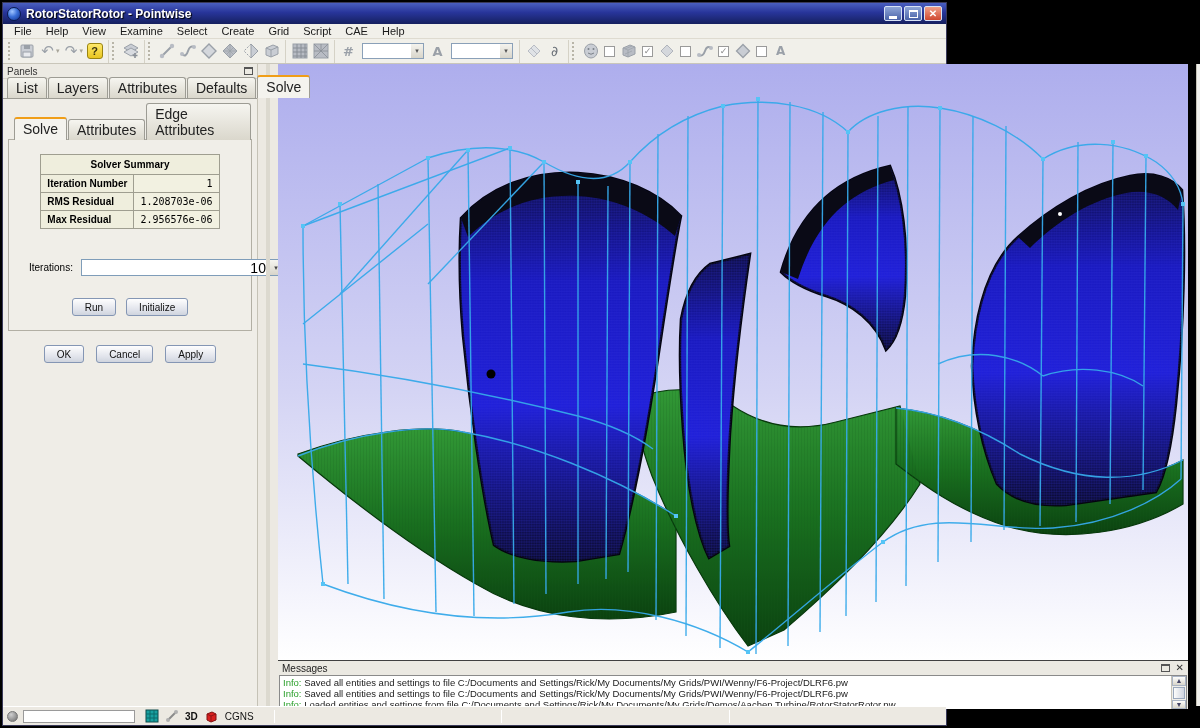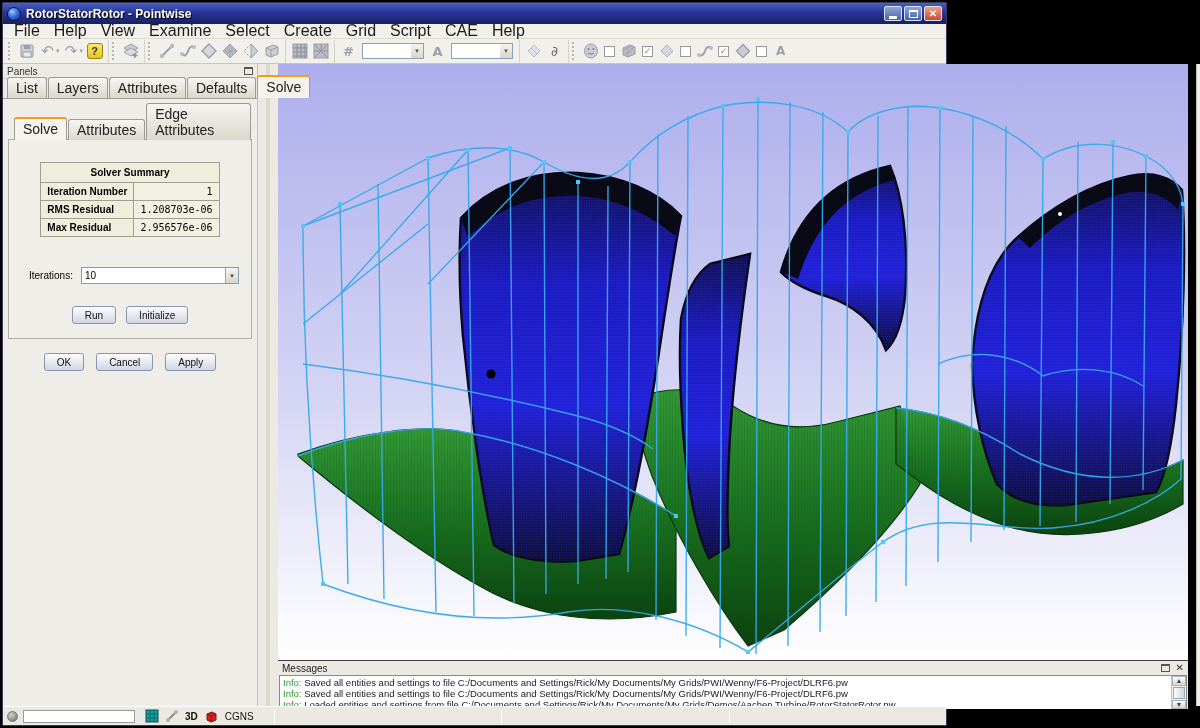--- a/index.html
+++ b/index.html
@@ -13,21 +13,21 @@
   .globe { width:14px; height:14px; border-radius:50%; background:radial-gradient(circle at 35% 30%,#9fc4ff 0%,#3a6fd8 45%,#11308a 100%); margin-right:5px; border:1px solid #0a1b50; }
   .title-text { color:#fff; font-size:12px; font-weight:bold; text-shadow:1px 1px 1px #000; flex:1; }
   .winbtn { width:18px; height:15px; margin-left:2px; border-radius:2px; border:1px solid #d7e2f5; display:flex; align-items:center; justify-content:center; font-size:10px; color:#fff; }
   .btn-min,.btn-restore { background:linear-gradient(180deg,#8fa6d8,#4a63a8); }
   .btn-close { background:linear-gradient(180deg,#f0a088,#d04830); font-weight:bold; }
   .minbar { width:8px; height:3px; background:#fff; margin-top:7px; }
   .restore-glyph { width:9px; height:8px; border:1px solid #fff; border-top:2px solid #fff; background:transparent; }
 
   
   .menubar { height:15px; background:#f1f0ea; border-bottom:1px solid #dedbd0; display:flex; align-items:center; padding-left:4px; flex:0 0 auto; }
-  .menu-item { font-size:16px; color:#1a1a1a; padding:6px 7px; }
+  .menu-item { font-size:11px; color:#1a1a1a; padding:6px 7px; }
 
   
   .toolbar { height:25px; background:#f1f0ea; border-bottom:1px solid #c9c6ba; display:flex; align-items:center; padding-left:2px; flex:0 0 auto; }
   .tgroup { display:flex; align-items:center; height:23px; padding:0 3px; border-right:1px solid #d5d2c6; }
   .grip { width:4px; height:18px; border-left:2px dotted #b8b5a8; margin-right:4px; }
   .tbtn { width:21px; height:21px; display:flex; align-items:center; justify-content:center; }
   .tbtn svg { display:block; }
   .tsep-arrow { font-size:7px; color:#a8a59a; margin:0 1px 0 -2px; }
   .helpbox { width:16px; height:16px; background:linear-gradient(180deg,#ffe96a,#e8c520); border:1px solid #9a8410; border-radius:3px; color:#3a3410; font-weight:bold; font-size:11px; display:flex; align-items:center; justify-content:center; }
   .glyph { font-family:"DejaVu Sans",sans-serif; color:#9aa0a8; font-size:15px; line-height:1; }
@@ -48,30 +48,30 @@
   .panel-header { height:15px; display:flex; align-items:center; padding:0 4px; border-bottom:1px solid #d8d5ca; }
   .panel-header .ttl { font-size:10px; color:#333; flex:1; }
   .float-ico { width:9px; height:8px; border:1px solid #555; border-top:2px solid #555; position:relative; }
   .tabs-row { display:flex; align-items:flex-end; height:19px; padding:2px 2px 0 4px; }
   .tab { font-size:14px; padding:2px 8px 2px; background:linear-gradient(180deg,#f6f5f0,#dad7cc); border:1px solid #9d9c94; border-bottom:none; border-radius:3px 3px 0 0; margin-right:1px; color:#222; }
   .tab.active { background:#f4f3ee; border-top:2px solid #f09e18; padding-bottom:3px; position:relative; z-index:2; }
   .panel-body { flex:1; border-top:1px solid #9d9c94; background:#efede7; padding:4px 5px; }
   .inner-tabs { display:flex; align-items:flex-end; padding-left:6px; }
   .inner-frame { border:1px solid #b2afa4; background:#f0eee8; padding:10px 8px 14px; min-height:190px; margin-top:-1px; }
 
-  table.summary { border-collapse:collapse; margin:12px auto 0; background:#efeedd; }
+  table.summary { border-collapse:collapse; margin:4px auto 0; background:#efeedd; }
   table.summary td,table.summary th { border:1px solid #9f9e90; font-size:10px; padding:3px 6px; }
   table.summary th { font-weight:bold; text-align:center; padding:4px 10px; }
   td.lbl { font-weight:bold; text-align:left; }
   td.val { font-family:"DejaVu Sans Mono",monospace; text-align:right; min-width:78px; background:#f2f1e1; }
 
   .iter-row { display:flex; align-items:center; margin:30px 4px 16px 12px; }
   .iter-row label { font-size:10px; margin-right:8px; }
   .spin { display:flex; flex:1; height:17px; border:1px solid #7f9db9; background:#fff; }
-  .spin input { flex:1; border:none; outline:none; font-size:10px; padding:1px 3px; font-family:"Liberation Sans",sans-serif; }
+  .spin input { flex:1; border:none; outline:none; font-size:14px; padding:1px 3px; font-family:"Liberation Sans",sans-serif;text-align:right; }
   .spin .arrow { width:13px; background:linear-gradient(180deg,#f6f5f0,#d8d5ca); border-left:1px solid #a8a59a; font-size:7px; color:#444; display:flex; align-items:center; justify-content:center; }
 
   .btn { height:18px; padding:1px 12px; font-size:10px; color:#111; background:linear-gradient(180deg,#fefefe,#dfe2ea 70%,#cfd4de); border:1px solid #8496b4; border-radius:3px; }
   .btn-row-run { display:flex; justify-content:center; gap:10px; margin-top:22px; }
   .btn-row-main { display:flex; justify-content:center; gap:12px; margin-top:14px; }
 
   
   .viewport { width:910px; height:596px; position:relative; background:#fff; flex:0 0 auto; }
   .viewport svg { display:block; }
 

